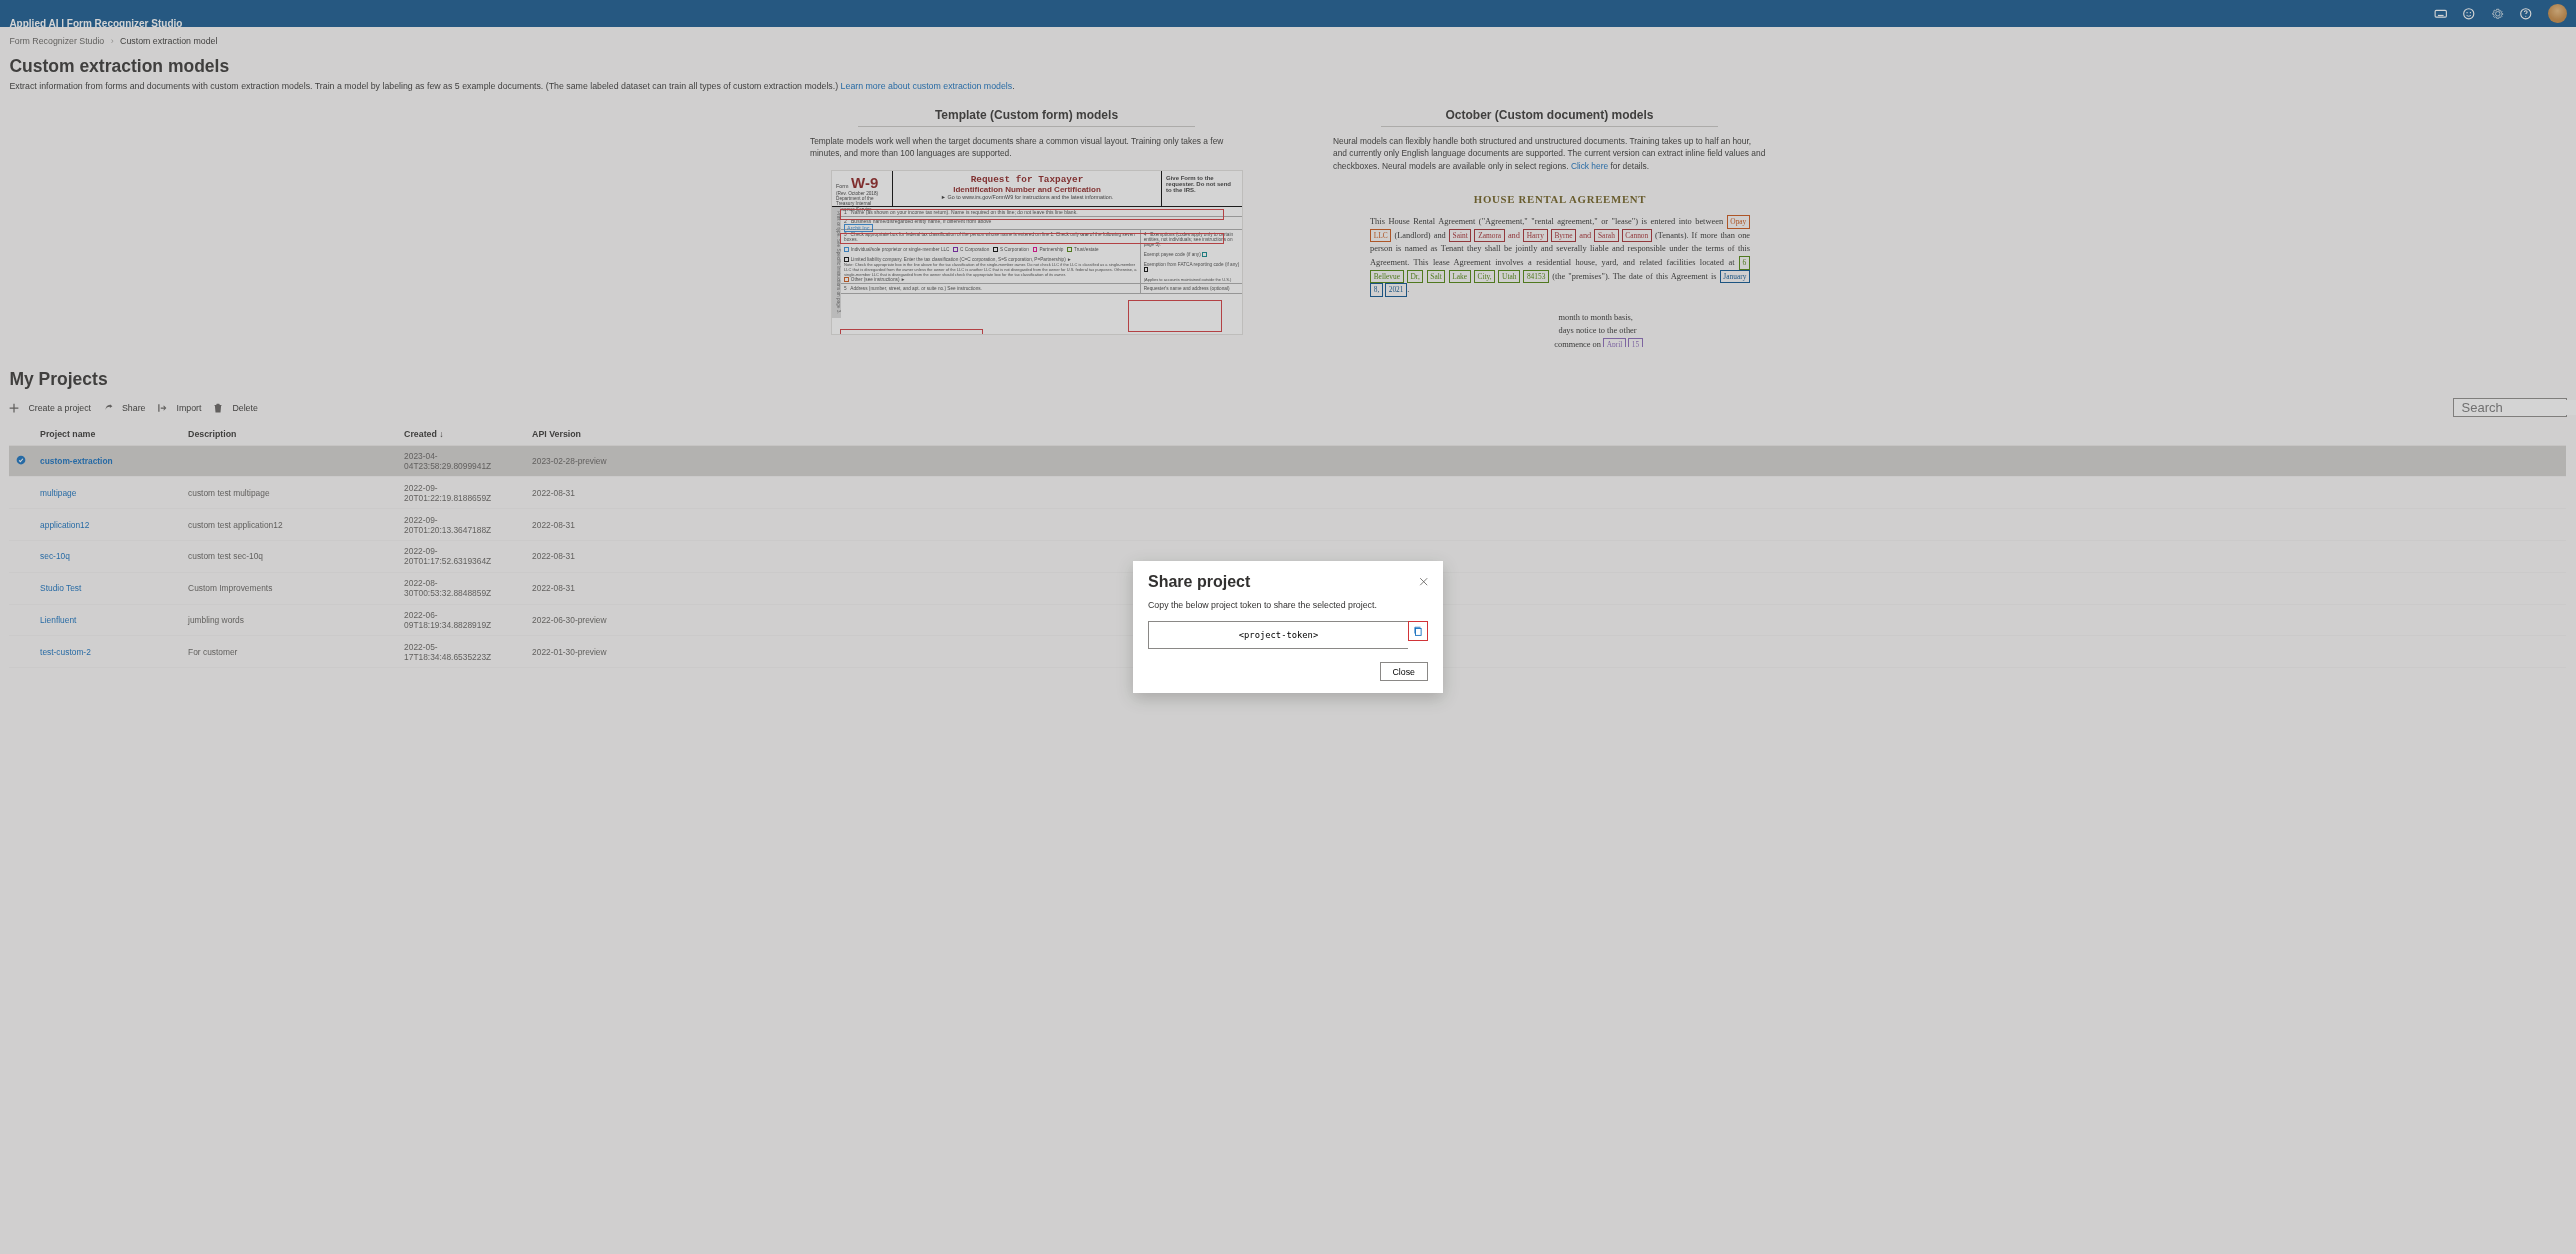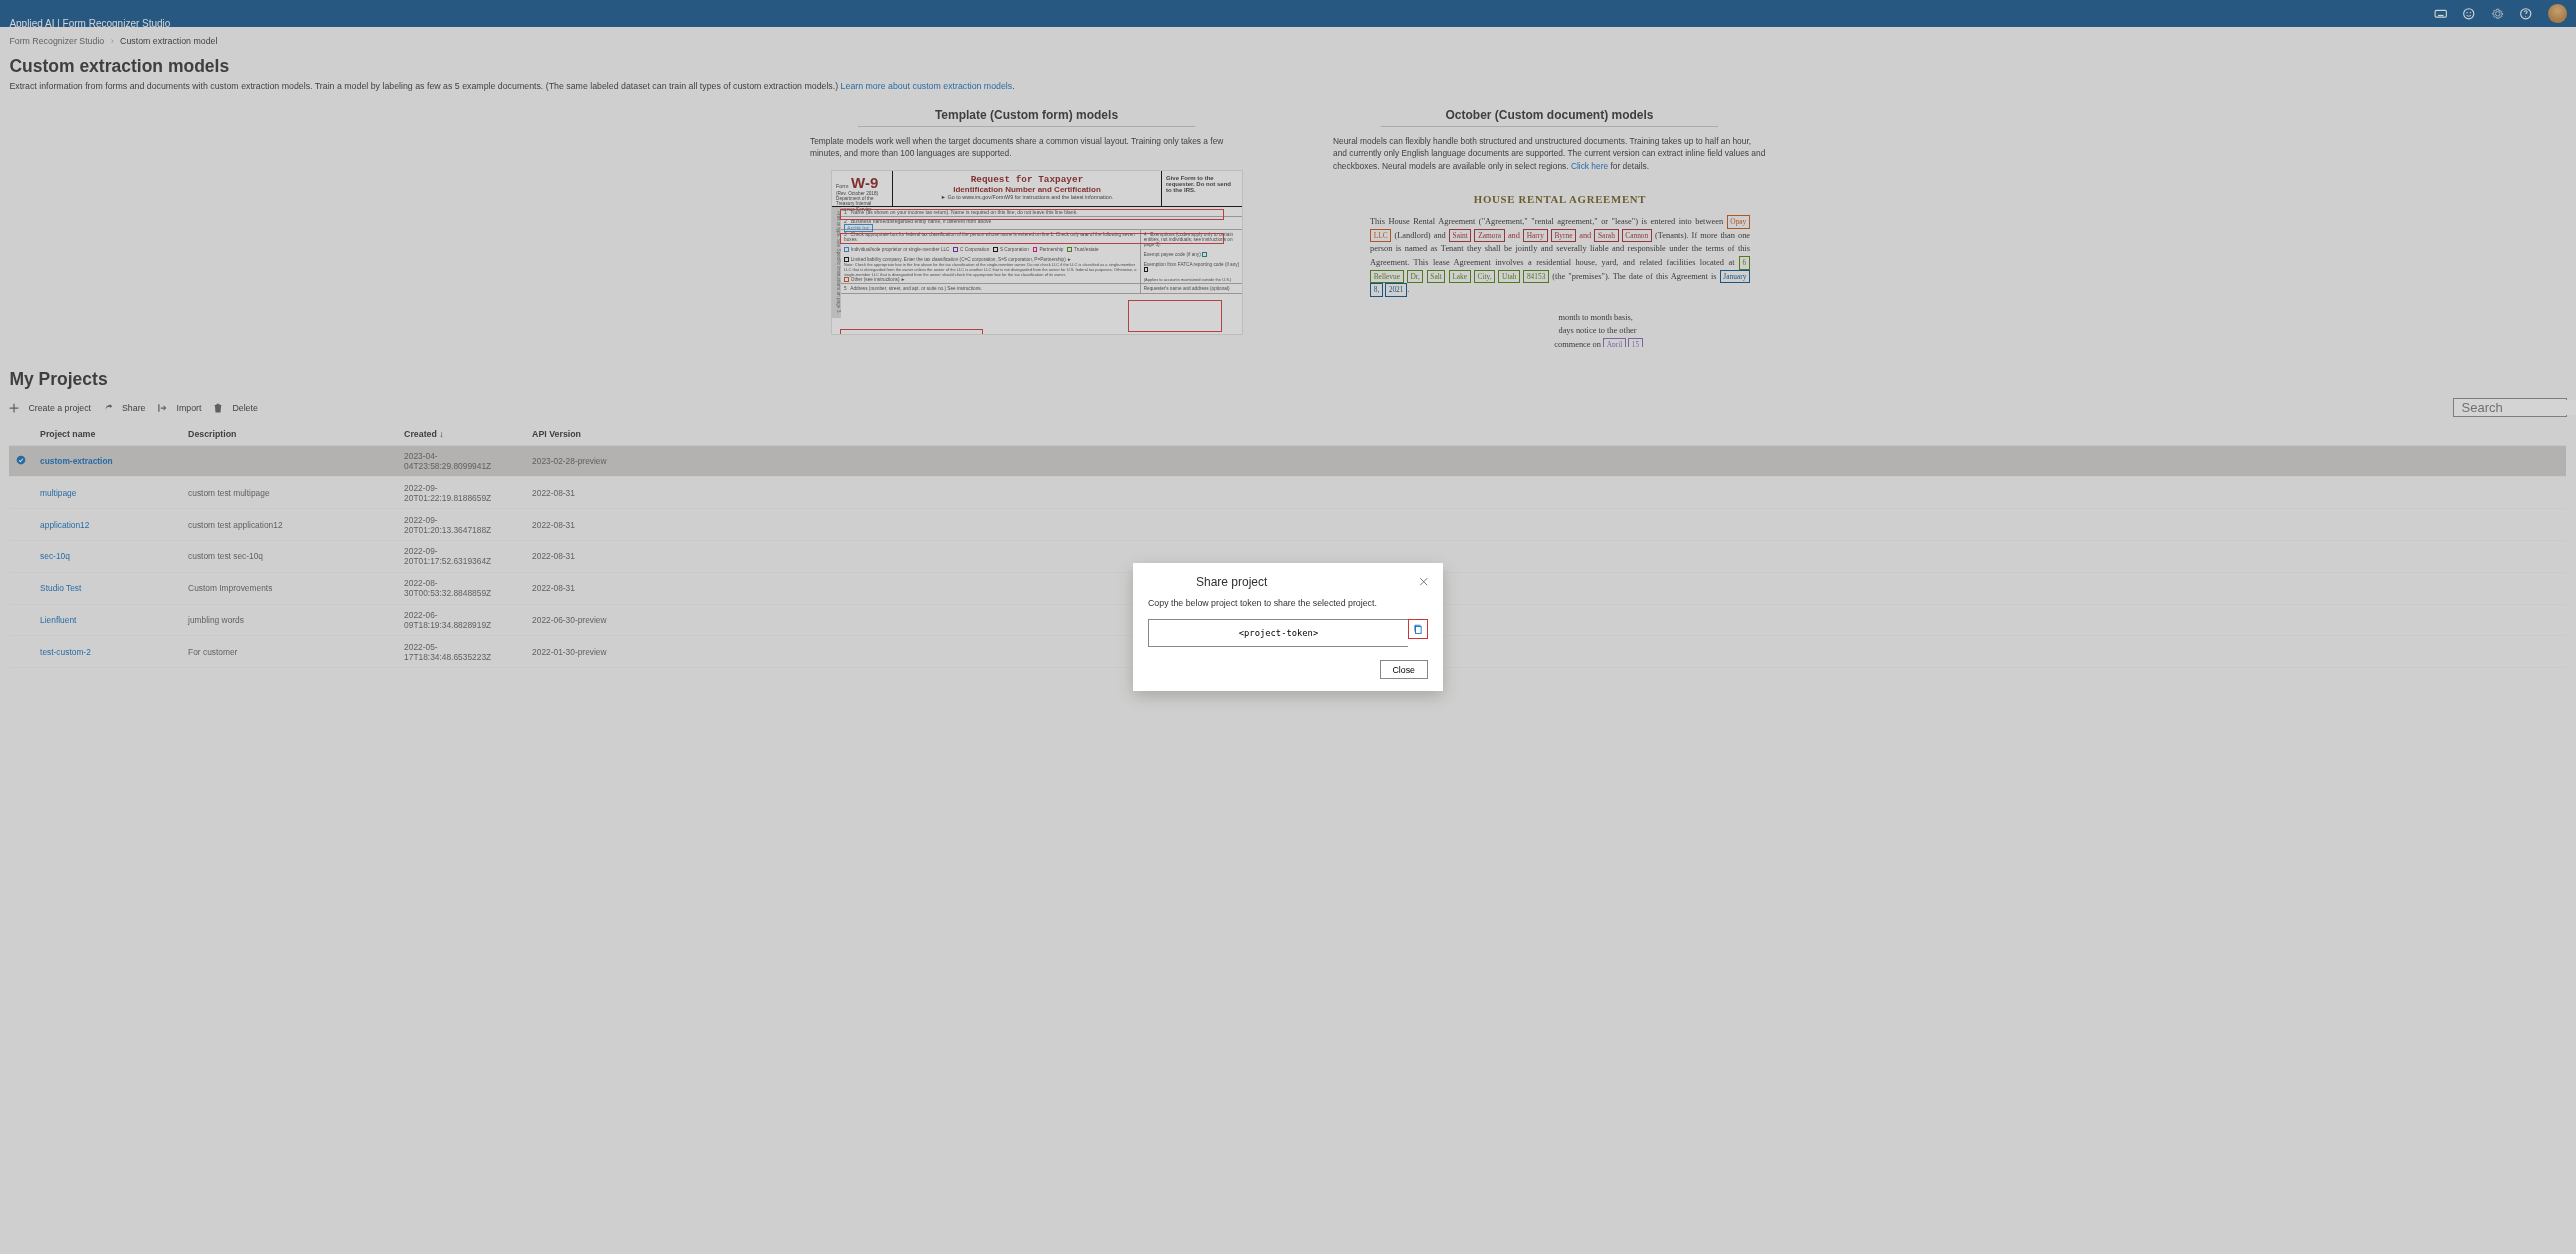--- a/index.html
+++ b/index.html
@@ -13,21 +13,21 @@
   }
   .topbar {
     height: 27px;
     background: #0f548c;
     color: #fff;
     display: flex;
     align-items: center;
     justify-content: space-between;
     padding: 0 9.4px;
   }
-  .topbar .brand { font-size: 10px; font-weight: 400; margin-top: 20px; }
+  .topbar .brand { font-size: 10px; font-weight: 700; margin-top: 20px; }
   .topbar .right { display: flex; align-items: center; gap: 15px; }
   .topbar .icon { width: 13.5px; height: 13.5px; display: inline-flex; align-items: center; justify-content: center; fill: #fff; cursor: pointer; }
   .avatar {
     width: 19px; height: 19px; border-radius: 50%;
     background: radial-gradient(circle at 50% 35%, #e8b87a 0%, #c6873f 60%);
     display: inline-block;
   }
   .content-scroll { height: calc(100% - 27px); overflow: auto; padding: 0 0 27px 0; }
   .breadcrumbs { padding: 9.4px 9.4px 2.7px 9.4px; font-size: 8.8px; }
   .breadcrumbs a { color: #605e5c; text-decoration: none; cursor: pointer; }
@@ -115,21 +115,21 @@
     background: rgba(100,100,100,0.28);
     display:flex; align-items:center; justify-content:center;
     z-index: 5000;
   }
   .modal {
     width: 310px; background:#fff;
     box-shadow: 0 5.4px 16px rgba(0,0,0,0.2);
     padding: 12px 15px;
   }
   .modal-header { display:flex; justify-content:space-between; align-items:center; margin-bottom:9.4px; }
-  .modal-title { font-size:12px; font-weight:400;margin-left:48px; }
+  .modal-title { font-size:16px; font-weight:700; }
   .modal-close { cursor:pointer; display:inline-flex; }
   .modal-close svg { width:9.4px; height:9.4px; fill:#605e5c; }
   .modal-desc { font-size:8.8px; color:#323130; margin-bottom:10.8px; }
   .token-row { display:flex; align-items:stretch; margin-bottom:13.5px; }
   .token-input {
     flex:1; border:0.7px solid #8a8886; border-right:none;
     height:28px; text-align:center;
     font-family: "Consolas", monospace; font-size:8.8px;
     outline:none;
   }

